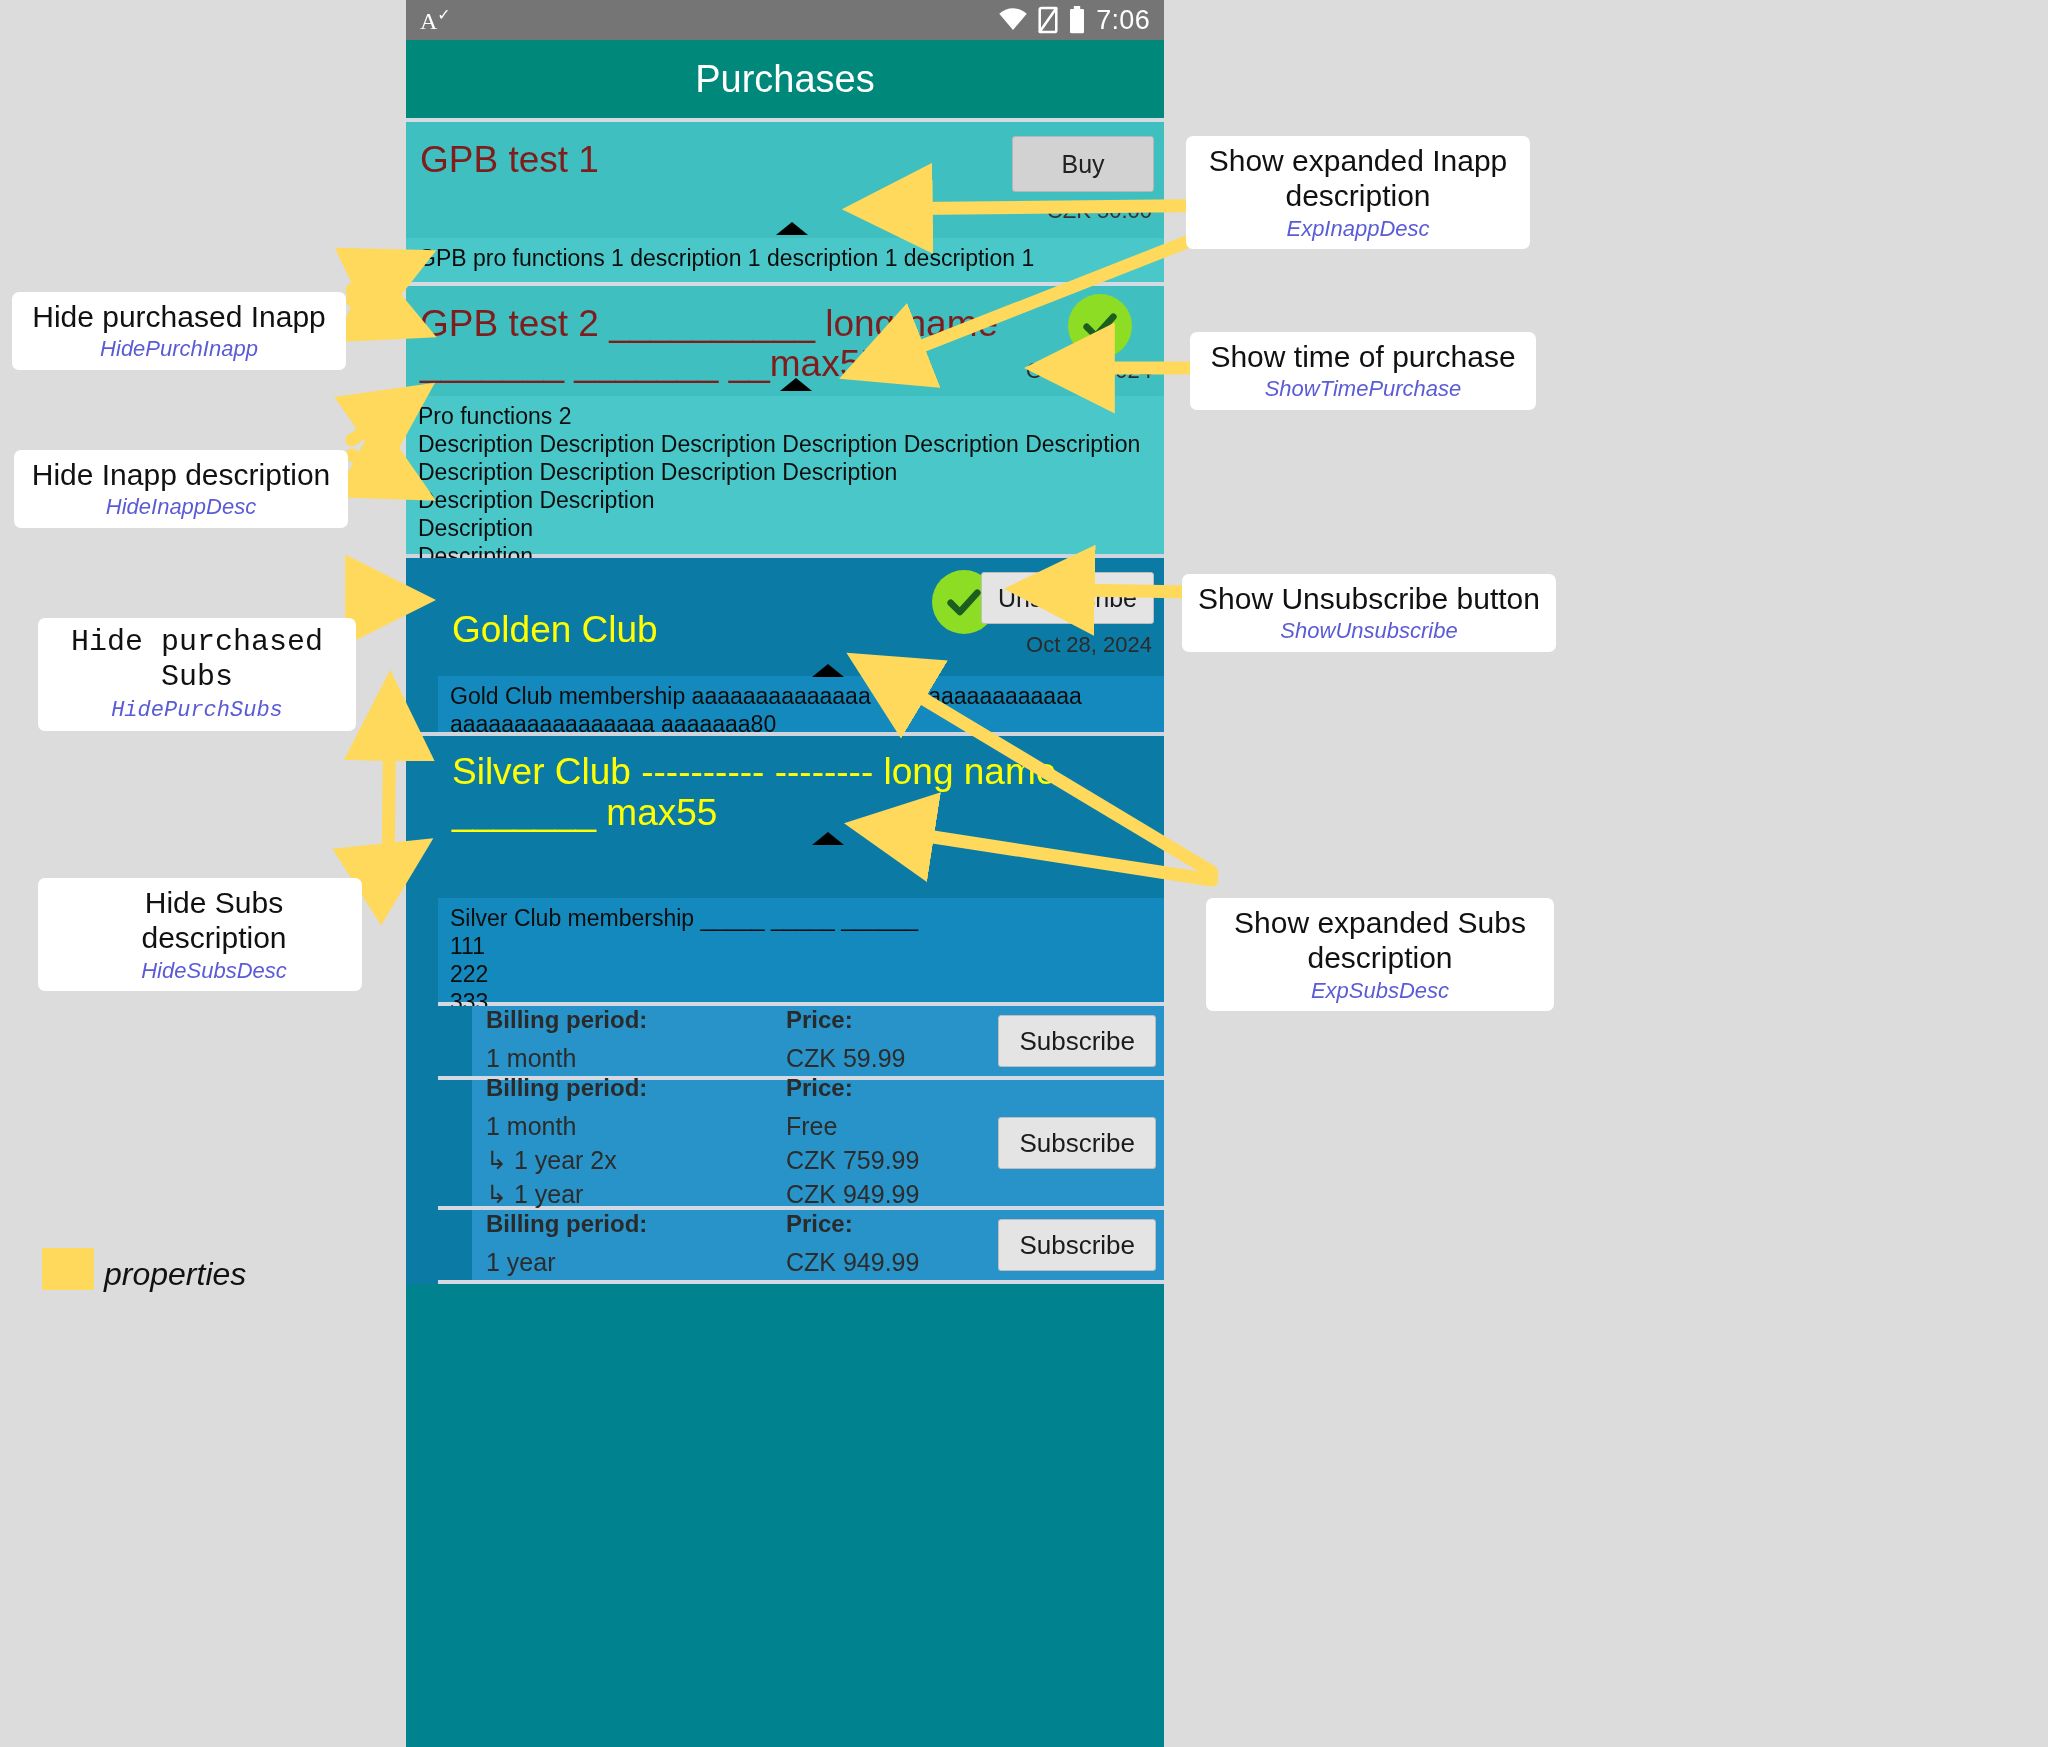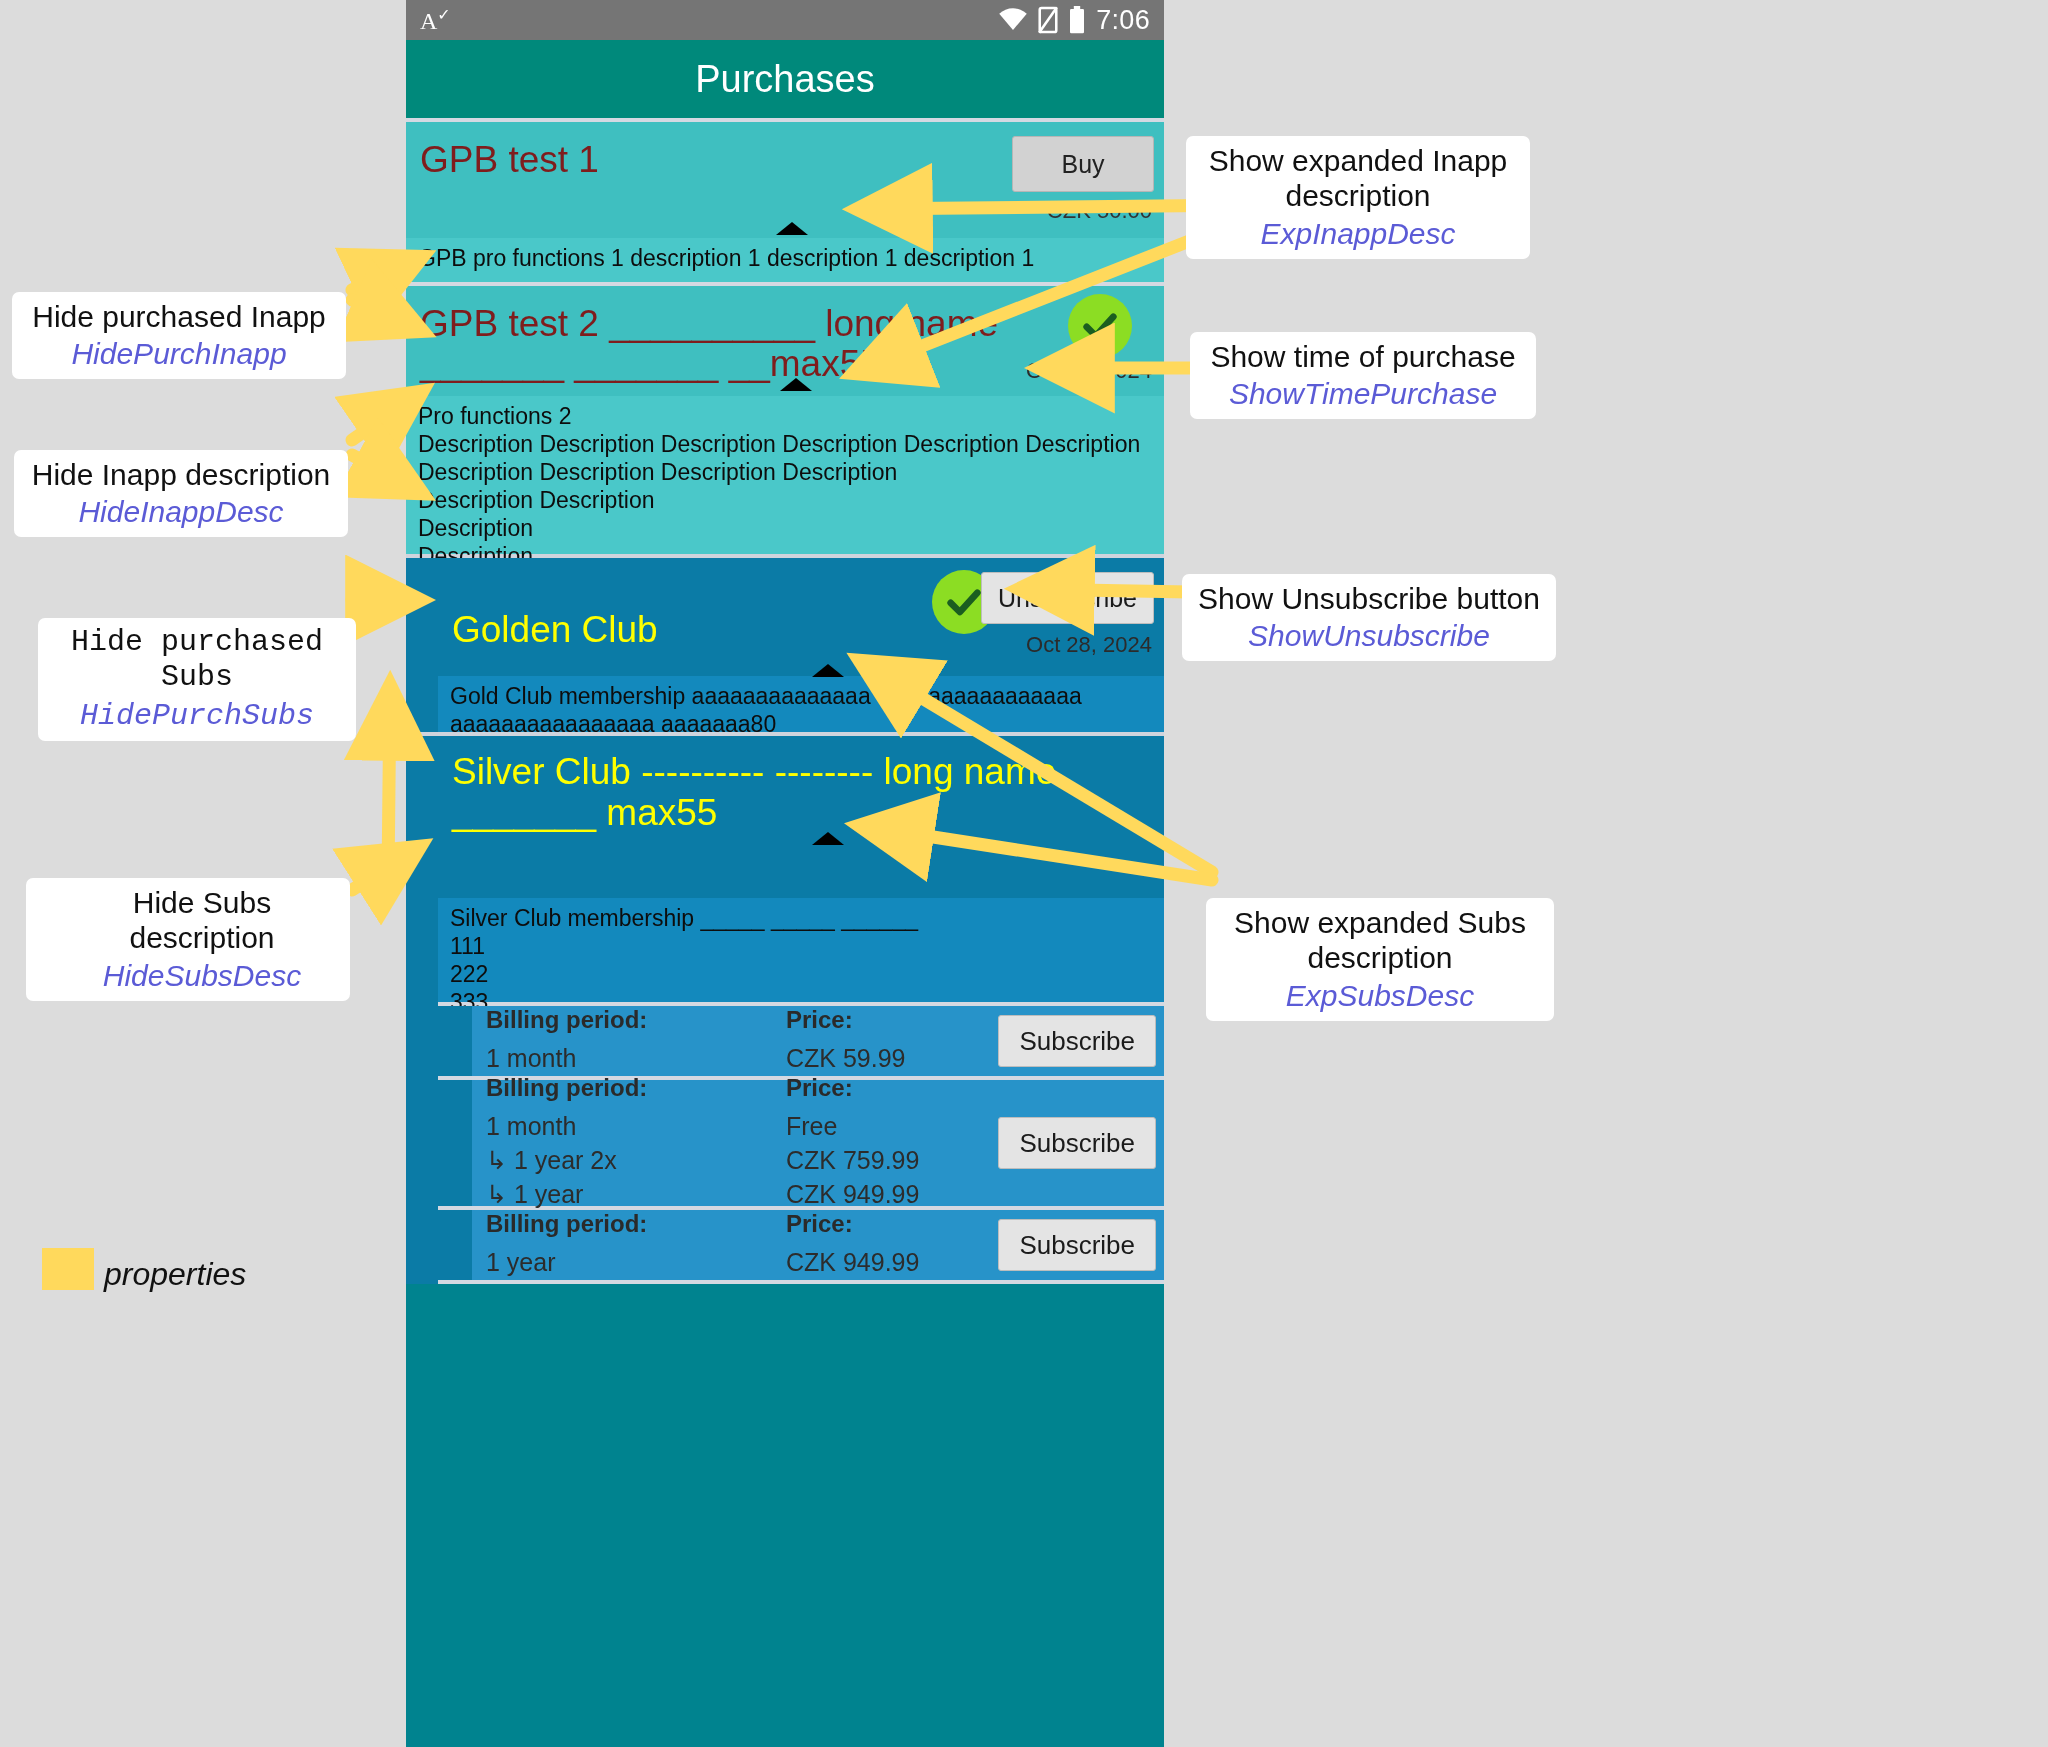--- a/index.html
+++ b/index.html
@@ -76,21 +76,21 @@
     height: 52px; padding: 0 20px; font-size: 26px; color: #1b1b1b;
     display: flex; align-items: center;
   }
 
   
   .note {
     position: absolute; background: #ffffff; border-radius: 7px;
     padding: 7px 14px; text-align: center; color: #111; margin-top: 46px;
   }
   .note .t1 { font-size: 30px; line-height: 1.18; white-space: pre-line; }
-  .note .t2 { font-size: 30px; font-style: italic; color: #5b5bd6; line-height: 1.2; margin-top: 2px; }
+  .note .t2 { font-size: 22px; font-style: italic; color: #5b5bd6; line-height: 1.2; margin-top: 2px; }
   .legend-swatch { position: absolute; background: #ffd95c; }
   .legend-label { position: absolute; font-size: 32px; font-style: italic; color: #111; }
 
   svg.arrows { position: absolute; left: 0; top: 0; width: 2048px; height: 1747px; pointer-events: none; }
 </style>
 </head>
 <body>
 
 <div id="root">
 
@@ -287,21 +287,21 @@
   <div class="note" style="left:1182px; top:528px; width:374px;">
     <div class="t1">Show Unsubscribe button</div>
     <div class="t2">ShowUnsubscribe</div>
   </div>
 
   <div class="note" style="left:38px; top:572px; width:318px;font-family:Liberation Mono, monospace;">
     <div class="t1">Hide purchased Subs</div>
     <div class="t2">HidePurchSubs</div>
   </div>
 
-  <div class="note" style="left:26px; top:832px; width:324px;padding-left:42px;">
+  <div class="note" style="left:38px; top:832px; width:324px;padding-left:42px;">
     <div class="t1">Hide Subs description</div>
     <div class="t2">HideSubsDesc</div>
   </div>
 
   <div class="note" style="left:1206px; top:852px; width:348px;">
     <div class="t1">Show expanded Subs
 description</div>
     <div class="t2">ExpSubsDesc</div>
   </div>
 

